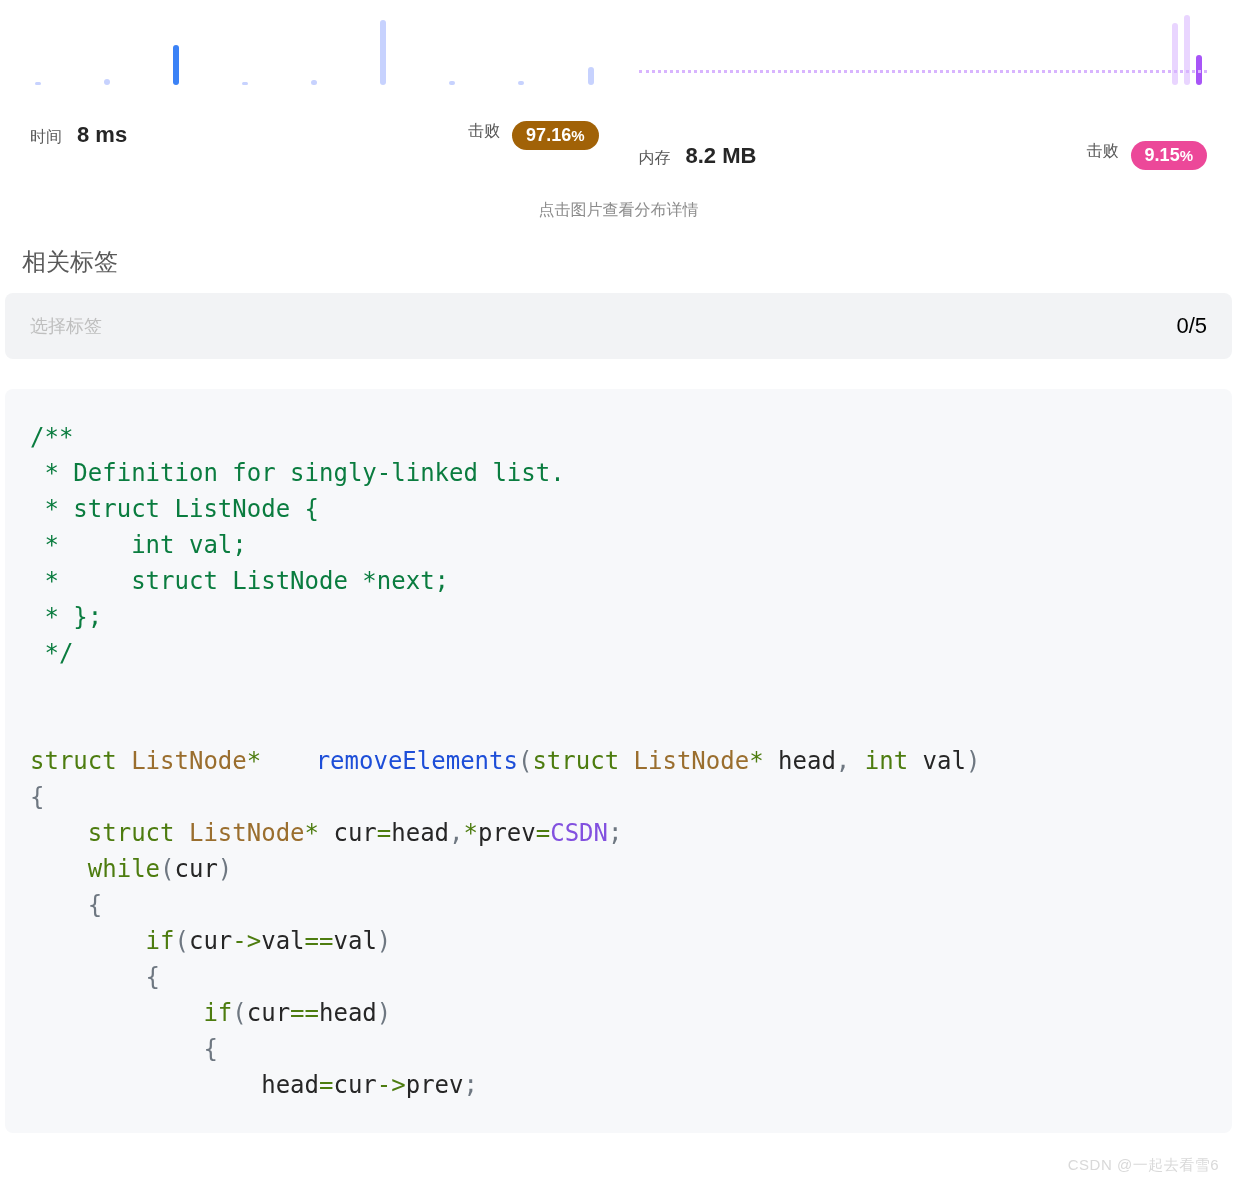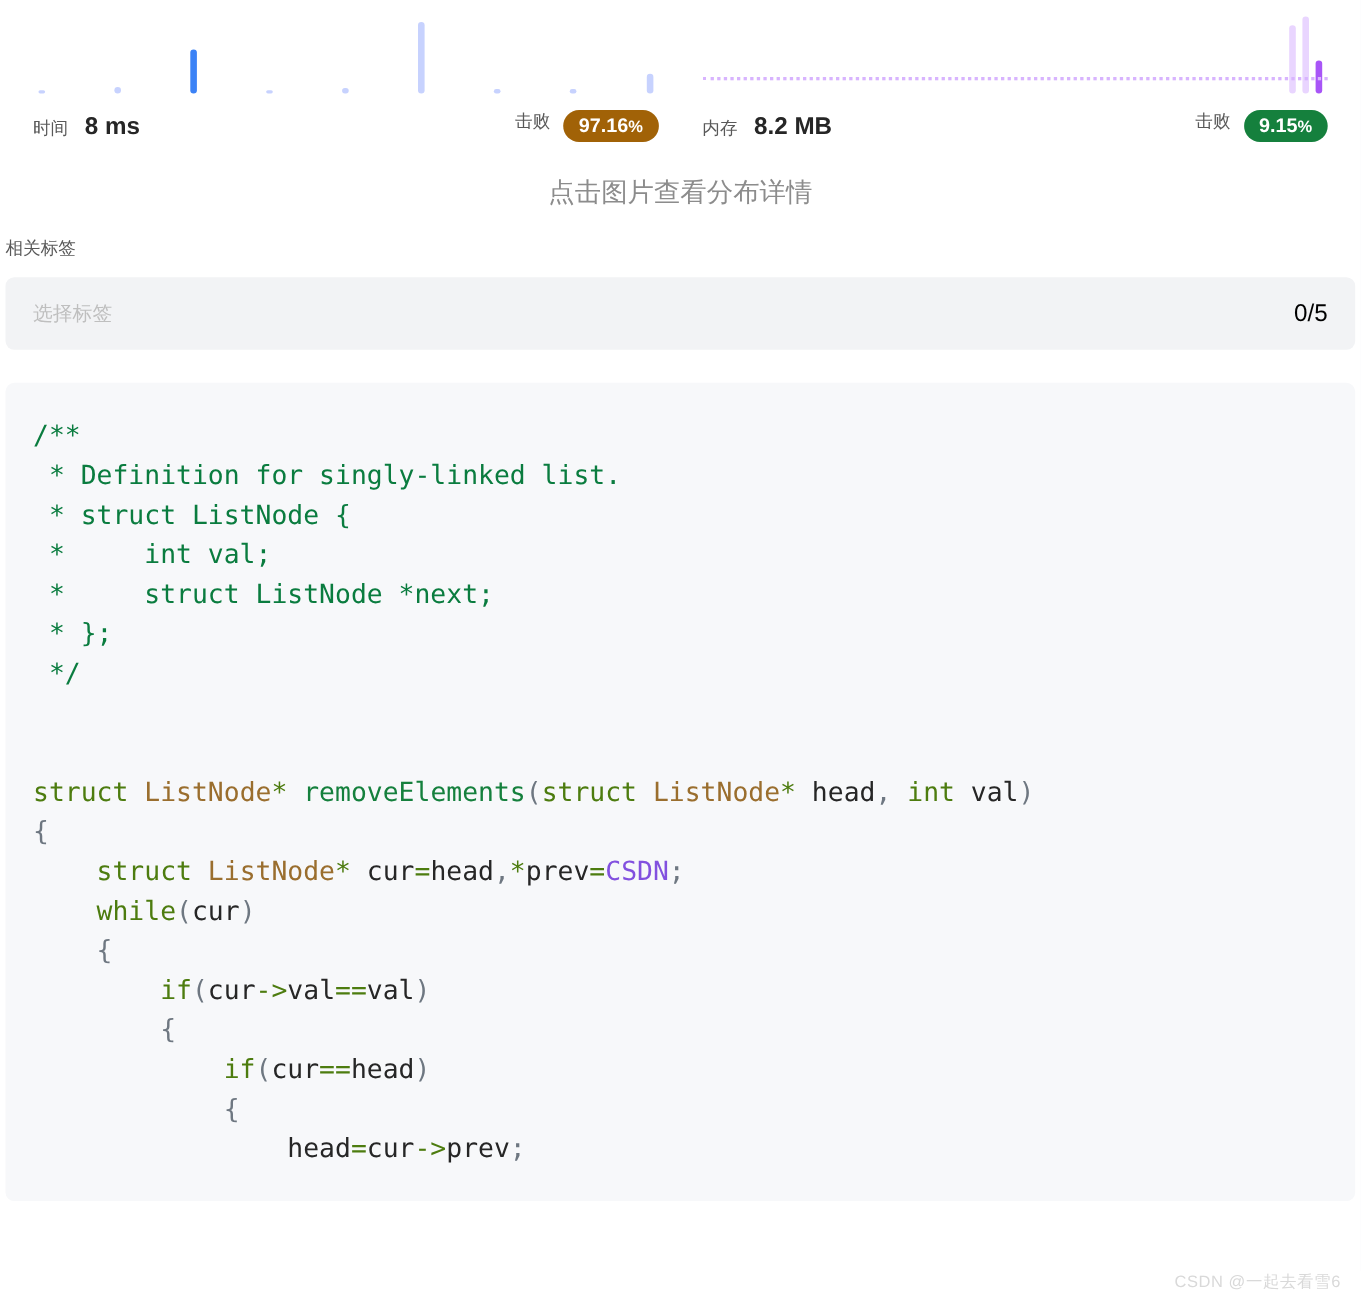--- a/index.html
+++ b/index.html
@@ -11,39 +11,39 @@
 .bars { display:flex; align-items:flex-end; gap:4px; height:75px; width:100%; justify-content:space-between; padding:0 5px; }
 .bar { width:6px; border-radius:3px; }
 .bar-blue { background:#c7d2fe; }
 .bar-blue-strong { background:#3b82f6; }
 .bar-purple { background:#e9d5ff; }
 .bar-purple-strong { background:#a855f7; }
 .dots-line { position:absolute; top:60px; left:0; right:0; border-bottom:3px dotted #d8b4fe; }
 .stats-row { display:flex; padding:15px 30px 0 30px; }
 .stat-half { flex:1; display:flex; align-items:center; justify-content:space-between; }
 .stat-half:first-child { margin-right:20px; }
-.stat-half:last-child { margin-left:20px; }
+.stat-half:last-child { margin-left:20px;margin-top:41px; }
 .stat-left { display:flex; align-items:baseline; gap:15px; }
 .stat-label { color:#595959; font-size:16px; }
 .stat-value { font-size:22px; font-weight:600; color:#262626; }
 .stat-right { display:flex; gap:12px; }
 .badge { border-radius:999px; padding:4px 14px; font-size:18px; font-weight:600; color:#fff; }
 .badge-blue { background:#a16207; }
-.badge-purple { background:#15803d; }
+.badge-purple { background:#ec4899; }
 .badge-pct { font-size:15px; }
-.hint { text-align:center; color:#8c8c8c; font-size:24px; padding:30px 0 25px 0; }
-.section-label { font-size:16px; color:#595959; padding:0 0 15px 5px; }
+.hint { text-align:center; color:#8c8c8c; font-size:16px; padding:30px 0 25px 0; }
+.section-label { font-size:24px; color:#595959; padding:0 0 15px 22px; }
 .tag-input { margin:0 5px 30px 5px; background:#f2f3f5; border-radius:8px; padding:20px 25px; display:flex; justify-content:space-between; align-items:center; }
 .tag-placeholder { color:#bfbfbf; font-size:18px; }
 .tag-count { color:#000000; font-size:22px; }
 .code-block { margin:0 5px 0 5px; background:#f7f8fa; border-radius:8px; padding:30px 25px; font-family:"SF Mono",Monaco,Menlo,Consolas,monospace; font-size:24px; line-height:1.5; white-space:pre; color:#262626; overflow-x:auto; }
 .code-green { color:#0a7c3f; }
 .code-blue { color:#4d7c0f; }
 .code-brown { color:#9a6e2e; }
-.code-red { color:#15803d; }
+.code-red { color:#1d4ed8;margin-left:40px; }
 .code-purple { color:#8250df; }
 .code-gray { color:#6e7781; }
 .watermark { position:fixed; bottom:12px; right:18px; color:#d9d9d9; font-size:15px; letter-spacing:0.5px; }
 </style>
 </head>
 <body>
 
 <div class="charts-row">
   <div class="chart-half chart-left">
     <div class="bars">

